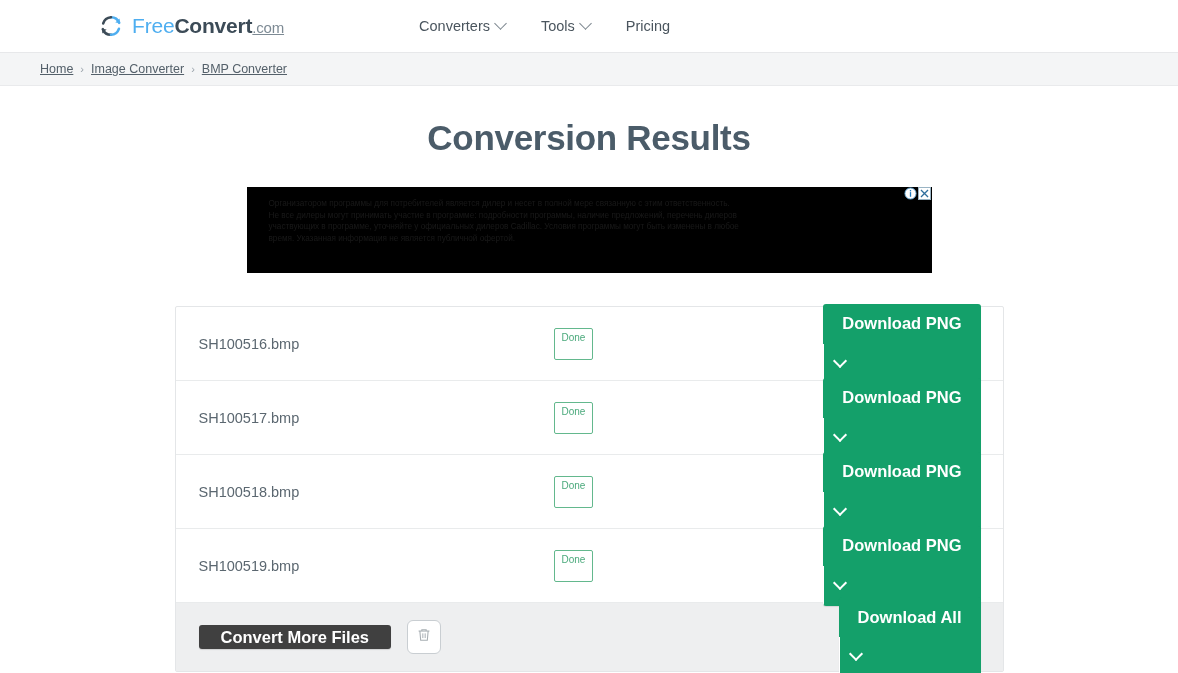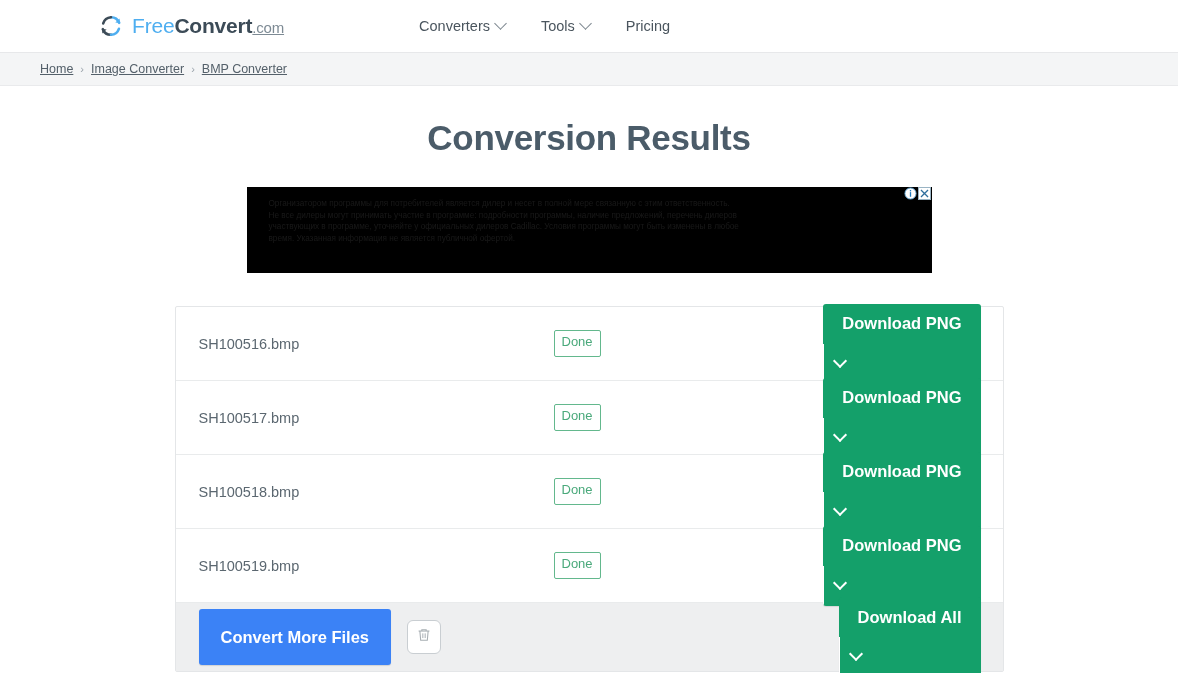--- a/index.html
+++ b/index.html
@@ -109,23 +109,23 @@
     flex: 0 0 355px;
     font-size: 14.5px;
     color: #5b6770;
   }
   .status-cell { flex: 0 0 215px; display: flex; justify-content: flex-start; }
   .badge-done {
     display: inline-block;
     border: 1px solid #63b88d;
     color: #4aa97b;
     background: #ffffff;
-    font-size: 13px;
+    font-size: 10px;
     line-height: 1;
-    padding: 4px 7px 8px 7px;
+    padding: 4px 7px 16px 7px;
     border-radius: 2px;
   }
   .action-cell { margin-left: auto; display: flex; }
 
   .split-btn {
     display: flex;
     border-radius: 3px;
     overflow: hidden;
     background: #14a06a;
     cursor: pointer;
@@ -155,25 +155,25 @@
 
   
   .card-footer {
     height: 68px;
     background: #eeeff0;
     display: flex;
     align-items: center;
     padding: 0 22px 0 23px;
   }
   .btn-convert-more {
-    background: #3b82f6;
+    background: #404040;
     color: #ffffff;
     font-size: 16.5px;
     font-weight: 700;
-    height: 56px;
+    height: 24px;
     padding: 0 22px;
     display: flex; align-items: center;
     border: none; border-radius: 3px;
     cursor: pointer;
     box-shadow: 0 1px 1px rgba(0,0,0,0.12);
     font-family: "Liberation Sans", sans-serif;
     white-space: nowrap;
   }
   .btn-trash {
     width: 34px; height: 34px;

